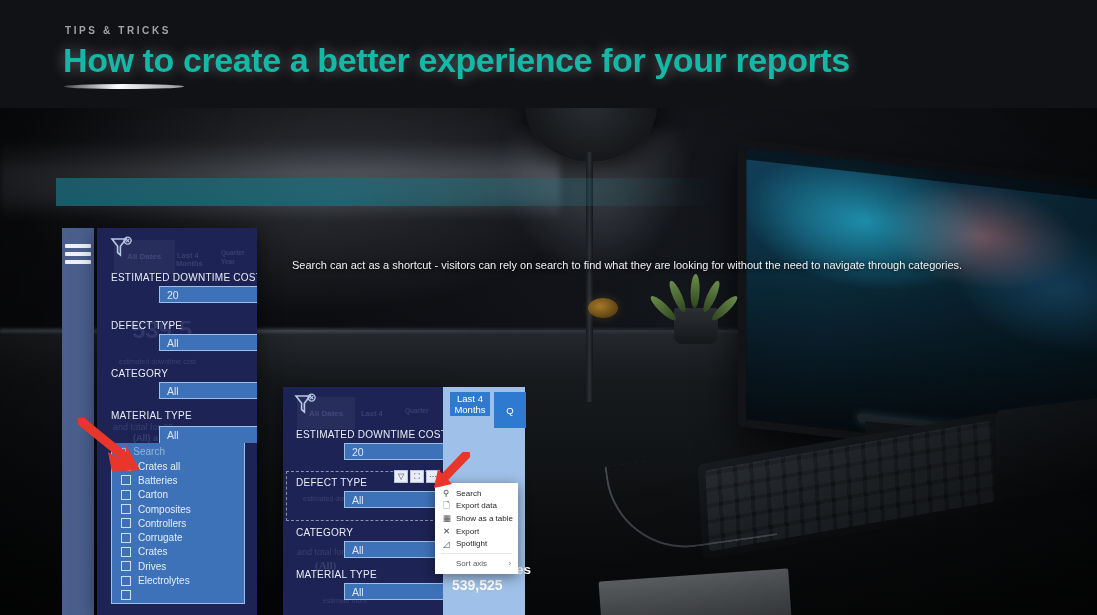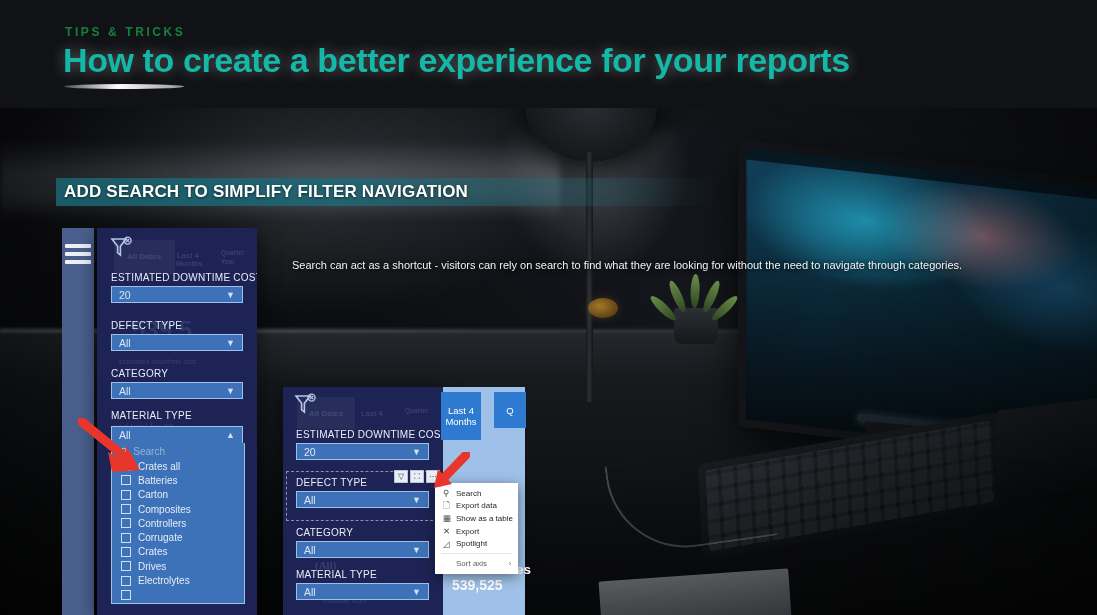--- a/index.html
+++ b/index.html
@@ -124,21 +124,21 @@
     position:absolute;inset:0;
     background:radial-gradient(ellipse 760px 520px at 560px 300px,rgba(0,0,0,0) 35%,rgba(0,0,0,.55) 78%,rgba(0,0,0,.82) 100%);
   }
   .photo .topmask{
     position:absolute;left:0;top:0;width:1097px;height:108px;background:#111216;
   }
 
   
   .kicker{
     position:absolute;left:65px;top:25px;
-    font-size:12px;font-weight:bold;letter-spacing:2.6px;color:#15803d;
+    font-size:10px;font-weight:bold;letter-spacing:2.6px;color:#a3a3a3;
   }
   .title{
     position:absolute;left:63px;top:41px;
     font-size:34px;font-weight:bold;color:#14b8a6;letter-spacing:-.4px;
     text-shadow:0 0 14px rgba(255,255,255,.30),0 0 28px rgba(255,255,255,.12);
     white-space:nowrap;
   }
   .title-rule{
     position:absolute;left:64px;top:84px;width:120px;height:5px;
     background:linear-gradient(90deg,rgba(255,255,255,.25),#ffffff 45%,rgba(255,255,255,.55));
@@ -176,21 +176,21 @@
   
   .pbi{position:absolute;background:#1d2354;overflow:hidden;box-shadow:0 4px 18px rgba(0,0,0,.55);}
   .pbi .bgtile{position:absolute;background:rgba(255,255,255,.05);}
   .pbi .ghost{position:absolute;color:rgba(150,170,215,.22);font-weight:bold;white-space:nowrap;}
   .filt-icon{position:absolute;}
   .flabel{
     position:absolute;color:#e9edf7;font-size:10px;letter-spacing:.25px;white-space:nowrap;
   }
   .fdrop{
     position:absolute;background:#3e72b8;border:1px solid #9dc0e8;
-    display:flex;align-items:center;box-sizing:border-box;
+    display:flex;align-items:center;box-sizing:border-box;margin-left:48px;
   }
   .fdrop .fval{color:#dbe6f5;font-size:10.5px;padding-left:7px;}
   .fdrop .chev{position:absolute;right:7px;color:#cfe0f2;font-size:9px;}
 
   
   .rail{position:absolute;background:#4a5f8d;}
   .burger{position:absolute;display:flex;flex-direction:column;gap:4px;}
   .burger i{display:block;width:26px;height:4px;background:#eef2f8;border-radius:1px;}
 
   
@@ -292,21 +292,20 @@
     <div class="paper"></div>
     <div class="vignette"></div>
     <div class="topmask"></div>
   </div>
 
   <div class="kicker">TIPS &amp; TRICKS</div>
   <div class="title">How to create a better experience for your reports</div>
   <div class="title-rule"></div>
 
   <div class="banner"></div>
-  <div class="banner-label">ADD SEARCH TO SIMPLIFY FILTER NAVIGATION</div>
 
   <div class="copy">Search can act as a shortcut - visitors can rely on search to find what they are looking for without the need to navigate through categories.</div>
 
   <div class="rail" style="left:62px;top:228px;width:32px;height:387px;"></div>
   <div class="burger" style="left:65px;top:244px;">
     <i></i>
       <i></i>
       <i></i>
   </div>
 
@@ -437,21 +436,21 @@
     </div>
 
     <div class="flabel" style="left:13px;top:182px;">MATERIAL TYPE</div>
     <div class="fdrop" style="left:13px;top:196px;width:133px;height:17px;">
       <span class="fval">All</span>
       <span class="chev">▼</span>
     </div>
   </div>
 
   <div class="tilepane" style="left:443px;top:387px;width:82px;height:228px;"></div>
-  <div class="tile" style="left:441px;top:392px;width:40px;height:48px;">
+  <div class="tile" style="left:450px;top:392px;width:40px;height:24px;">
     <span>Last 4 Months</span>
   </div>
   <div class="tile" style="left:494px;top:392px;width:32px;height:36px;">
     <span>Q</span>
   </div>
   <div class="ghostbig" style="left:460px;top:478px;">25</div>
   <div class="kpiline" style="left:456px;top:560px;">
     <span class="kpi-small">for</span>
     <span class="kpi-bold">All Dates</span>
   </div>

